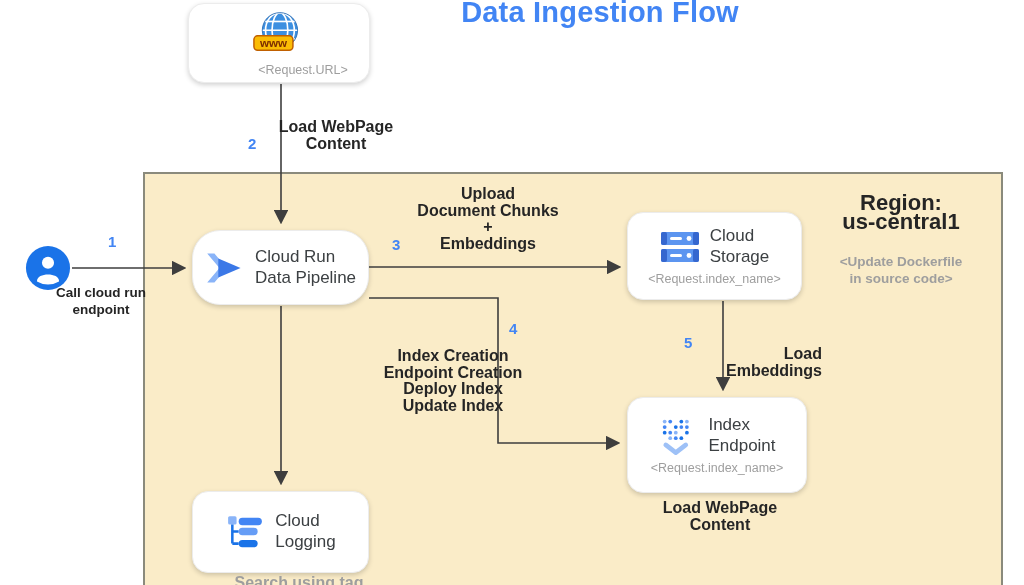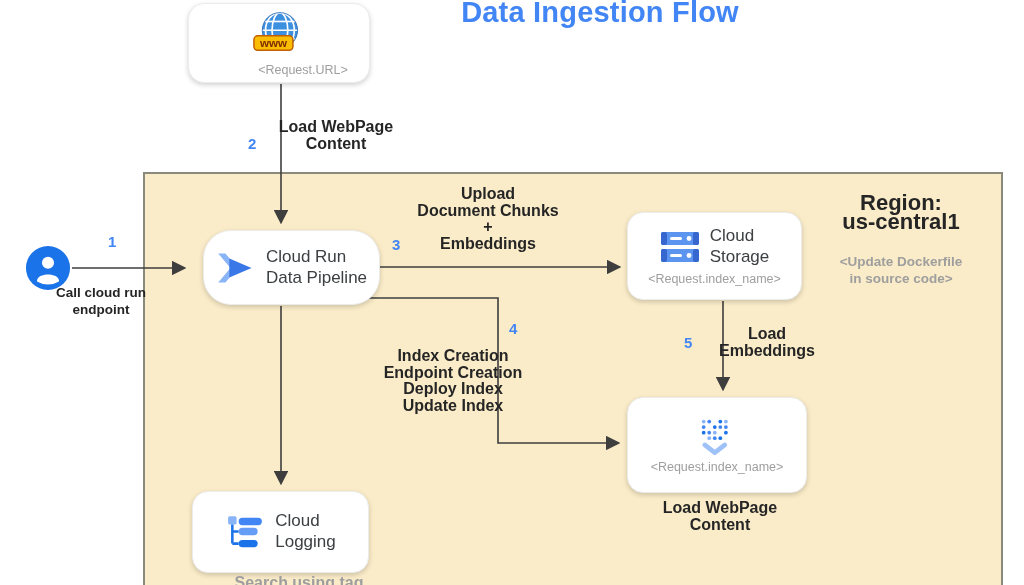--- a/index.html
+++ b/index.html
@@ -82,21 +82,21 @@
   <div class="lbl" style="left:276px;top:119px;width:120px;">Load WebPage
 Content</div>
   <div class="lbl" style="left:417px;top:186px;width:142px;">Upload
 Document Chunks
 +
 Embeddings</div>
   <div class="lbl" style="left:382px;top:348px;width:142px;">Index Creation
 Endpoint Creation
 Deploy Index
 Update Index</div>
-  <div class="lbl" style="left:712px;top:326px;width:110px;">Load
+  <div class="lbl" style="left:712px;top:346px;width:110px;text-align:right;">Load
 Embeddings</div>
 
   <div class="node" style="left:188px;top:3px;width:182px;height:80px;">
     <div class="node-row">
       <svg class="icon" width="52" height="50" viewBox="0 0 56 52">
         <circle cx="29" cy="22" r="19" fill="#3d8fe0"></circle>
         <g stroke="#ffffff" stroke-width="1.8" fill="none">
           <ellipse cx="29" cy="22" rx="8.5" ry="19"></ellipse>
           <ellipse cx="29" cy="22" rx="15.5" ry="19"></ellipse>
           <line x1="10" y1="22" x2="48" y2="22"></line>
@@ -104,21 +104,21 @@
           <line x1="12.5" y1="31.5" x2="45.5" y2="31.5"></line>
         </g>
         <circle cx="29" cy="22" r="19" fill="none" stroke="#2f6fb5" stroke-width="1"></circle>
         <rect x="1" y="28" width="42" height="15.5" rx="4" fill="#fbbc04" stroke="#c06000" stroke-width="1.6"></rect>
         <text x="22" y="40.5" text-anchor="middle" font-size="12.5" font-weight="bold" fill="#7c2d00">www</text>
       </svg>
     </div>
     <div class="node-sub" style="padding-left:48px;">&lt;Request.URL&gt;</div>
   </div>
 
-  <div class="node" style="left:203px;top:230px;width:177px;height:75px;border-radius:28px;">
+  <div class="node" style="left:192px;top:230px;width:177px;height:75px;border-radius:28px;">
     <div class="node-row">
       <svg class="icon" width="40" height="36" viewBox="0 0 36 32">
         <polygon points="2,3 13,16 2,29 8.5,29 19.5,16 8.5,3" fill="#8ab4f8"></polygon>
         <polygon points="12,7.5 32,16 12,24.5" fill="#3b78e7"></polygon>
       </svg>
       <div class="node-title">Cloud Run
 Data Pipeline</div>
     </div>
   </div>
 
@@ -157,20 +157,22 @@
           <circle cx="6" cy="15" r="1.7" fill="#1a73e8"></circle>
             <circle cx="11" cy="15" r="1.7"></circle>
             <circle cx="16" cy="15" r="1.7" fill="#8ab4f8"></circle>
             <circle cx="26" cy="15" r="1.7" fill="#1a73e8"></circle>
           <circle cx="11" cy="20" r="1.7" fill="#8ab4f8"></circle>
             <circle cx="16" cy="20" r="1.7"></circle>
             <circle cx="21" cy="20" r="1.7" fill="#1a73e8"></circle>
         </g>
         <path d="M7,26 L16,33 L25,26" stroke="#9ec1f7" stroke-width="4.2" fill="none" stroke-linecap="round" stroke-linejoin="round"></path>
       </svg>
+      <div class="node-title">Index
+Endpoint</div>
     </div>
     <div class="node-sub">&lt;Request.index_name&gt;</div>
   </div>
   <div class="lbl" style="left:650px;top:500px;width:140px;">Load WebPage
 Content</div>
 
   <div class="node" style="left:192px;top:491px;width:177px;height:82px;">
     <div class="node-row">
       <svg class="icon" width="40" height="38" viewBox="0 0 36 36">
         <rect x="2" y="3" width="8" height="8" rx="1.5" fill="#8ab4f8"></rect>

